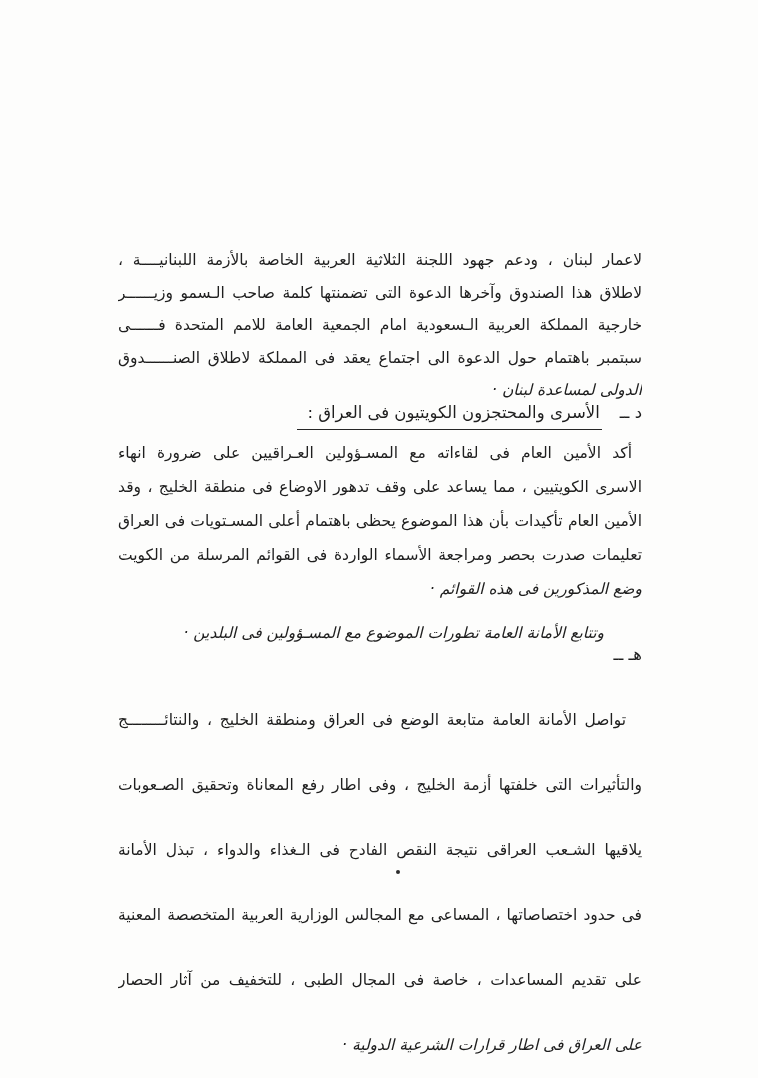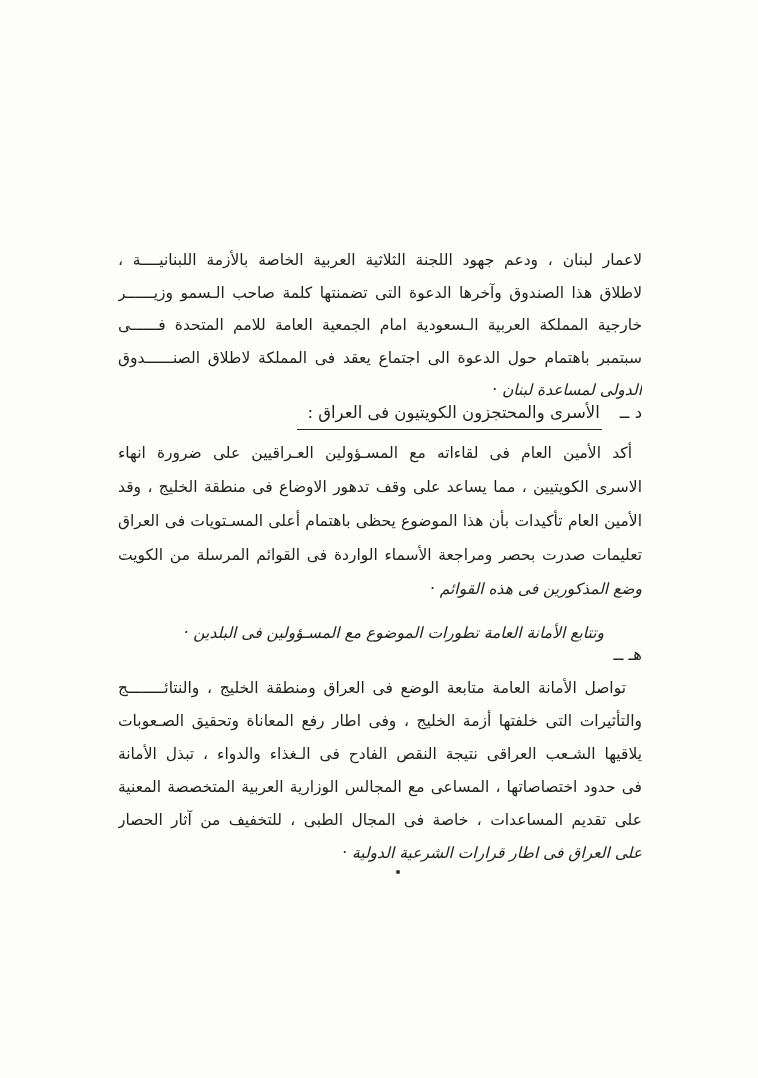--- a/index.html
+++ b/index.html
@@ -41,21 +41,21 @@
     font-style:italic;
   }
   .p1{top:244px;}
   .p1 .line{line-height:32.5px;height:32.5px;}
   .p2{top:436px;}
   .p2 .line{line-height:34px;height:34px;}
   .p2 .line.first{padding-right:10px;}
   .p2b{top:580px;margin-top:36px;}
   .p2b .line{line-height:34px;height:34px;padding-right:38px;}
   .p3{top:672px;}
-  .p3 .line{line-height:33px;height:33px;}
+  .p3 .line{line-height:33px;height:33px;margin-top:32px;}
   .p3 .line.first{padding-right:16px;}
   .heading-row{
     position:absolute;
     left:118px;width:524px;
     display:flex;
     direction:rtl;
     align-items:flex-start;
     column-gap:18px;
     font-size:16.5px;
     line-height:22px;

